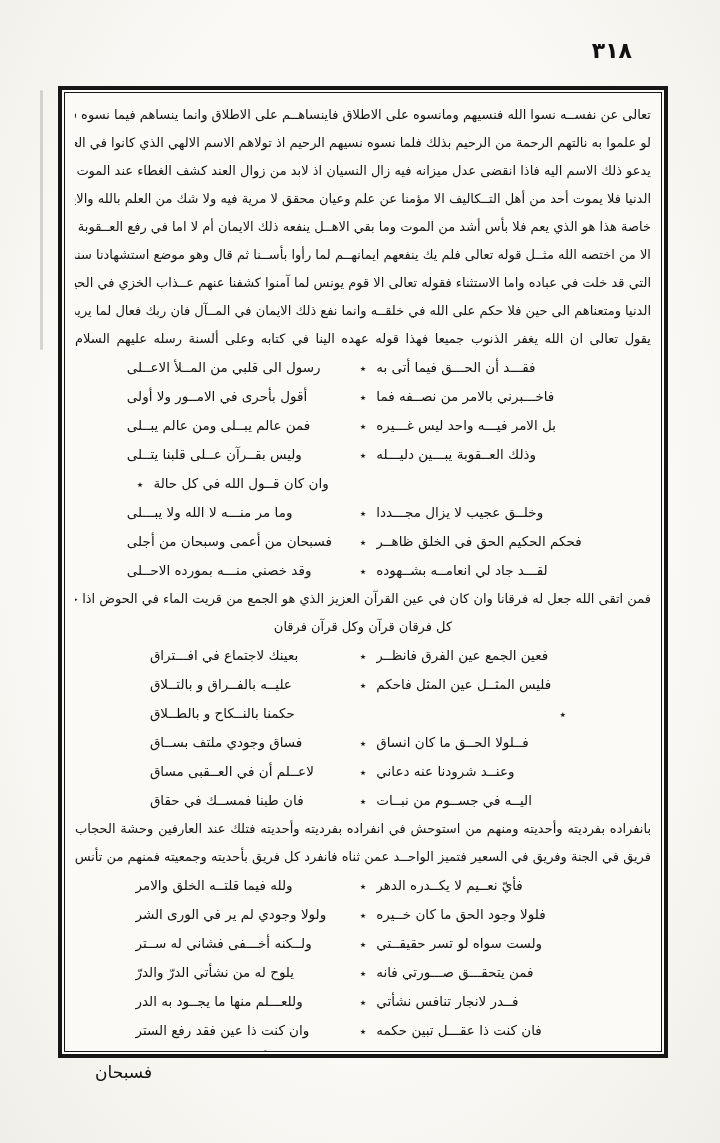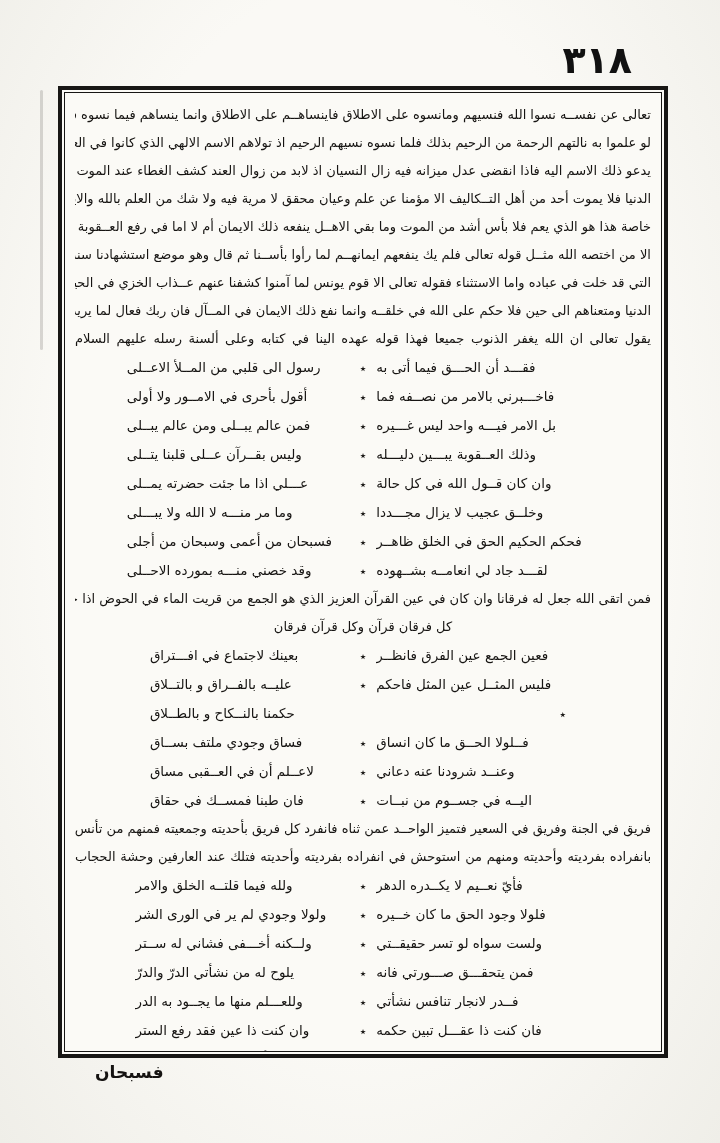--- a/index.html
+++ b/index.html
@@ -11,21 +11,21 @@
     overflow: hidden;
   }
   .page {
     position: relative;
     width: 720px; height: 1143px;
     background: radial-gradient(ellipse at 50% 45%, #faf9f5 60%, #efeee8 100%);
   }
   .page-number {
     position: absolute;
     top: 38px; right: 88px;
-    font-size: 38px;
+    font-size: 22px;
     font-weight: bold;
     letter-spacing: 2px;
     color: #111;
   }
   .frame {
     position: absolute;
     left: 58px; top: 86px;
     width: 610px; height: 972px;
     border: 4px solid #181715;
     background: #fbfaf6;
@@ -68,21 +68,21 @@
   .verse-star {
     flex: 0 0 auto;
     padding: 0 10px;
     font-size: 12px;
     color: #1c1a18;
   }
   .catchword {
     position: absolute;
     left: 95px; top: 1062px;
     font-size: 17px;
-    font-weight: bold;
+    font-weight: normal;
     color: #151311;
   }
   .smudge {
     position: absolute;
     left: 40px; top: 90px;
     width: 3px; height: 260px;
     background: rgba(60,55,50,.18);
     border-radius: 2px;
   }
 </style>
@@ -127,21 +127,20 @@
           <span class="hemi hemi-left">فمن عالم يبــلى ومن عالم يبــلى</span>
         </div>
         <div class="verse">
           <span class="hemi hemi-right">وذلك العــقوبة يبـــين دليـــله</span>
           <span class="verse-star">٭</span>
           <span class="hemi hemi-left">وليس بقــرآن عــلى قلبنا يتــلى</span>
         </div>
         <div class="verse">
           <span class="hemi hemi-right">وان كان قــول الله في كل حالة</span>
           <span class="verse-star">٭</span>
-          <span class="hemi hemi-left">عـــلي اذا ما جئت حضرته يمــلى</span>
         </div>
         <div class="verse">
           <span class="hemi hemi-right">وخلــق عجيب لا يزال مجـــددا</span>
           <span class="verse-star">٭</span>
           <span class="hemi hemi-left">وما مر منـــه لا الله ولا يبـــلى</span>
         </div>
         <div class="verse">
           <span class="hemi hemi-right">فحكم الحكيم الحق في الخلق ظاهــر</span>
           <span class="verse-star">٭</span>
           <span class="hemi hemi-left">فسبحان من أعمى وسبحان من أجلى</span>
@@ -184,22 +183,22 @@
           <span class="hemi hemi-left">لاعــلم أن في العــقبى مساق</span>
         </div>
         <div class="verse">
           <span class="hemi hemi-right">اليــه في جســوم من نبــات</span>
           <span class="verse-star">٭</span>
           <span class="hemi hemi-left">فان طبنا فمســك في حقاق</span>
         </div>
       </div>
 
       <div>
+        <div class="prose-line">بانفراده بفرديته وأحديته ومنهم من استوحش في انفراده بفرديته وأحديته فتلك عند العارفين وحشة الحجاب</div>
         <div class="prose-line">فريق في الجنة وفريق في السعير فتميز الواحــد عمن ثناه فانفرد كل فريق بأحديته وجمعيته فمنهم من تأنس</div>
-        <div class="prose-line">بانفراده بفرديته وأحديته ومنهم من استوحش في انفراده بفرديته وأحديته فتلك عند العارفين وحشة الحجاب</div>
       </div>
 
       <div class="poem poem-3">
         <div class="verse">
           <span class="hemi hemi-right">فأيّ نعــيم لا يكــدره الدهر</span>
           <span class="verse-star">٭</span>
           <span class="hemi hemi-left">ولله فيما قلتــه الخلق والامر</span>
         </div>
         <div class="verse">
           <span class="hemi hemi-right">فلولا وجود الحق ما كان خــيره</span>

